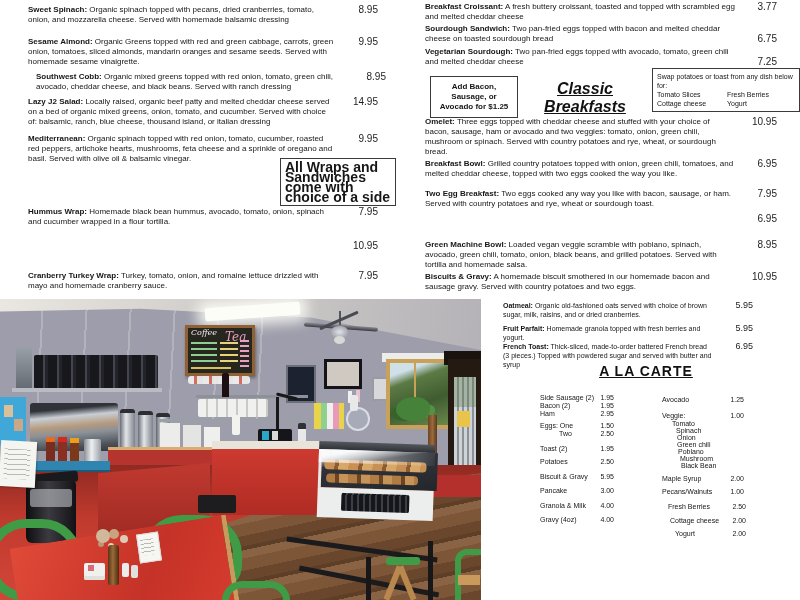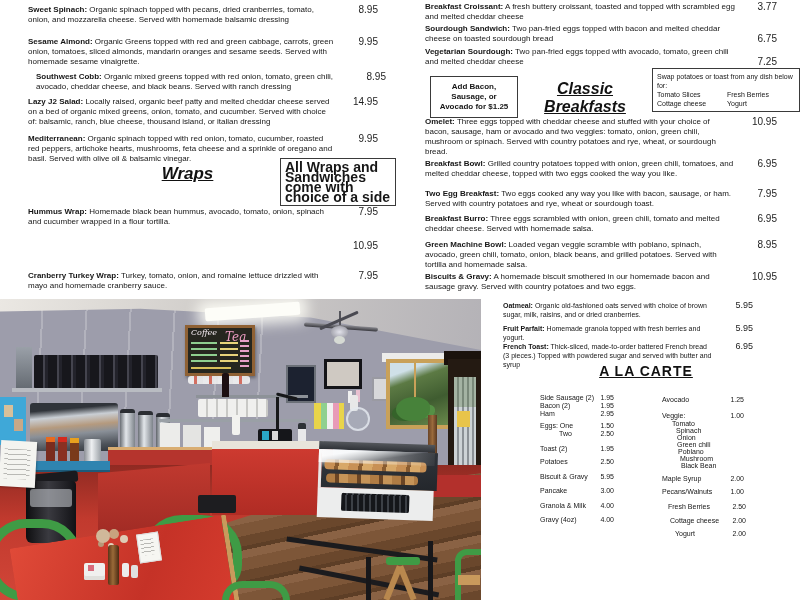--- a/index.html
+++ b/index.html
@@ -34,21 +34,20 @@
   </div>
   <div class="mi" style="left:28px;top:97px;width:350px">
     <div style="width:307px"><b>Lazy J2 Salad:</b> <span>Locally raised, organic beef patty and melted cheddar cheese served on a bed of organic mixed greens, onion, tomato, and cucumber. Served with choice of: balsamic, ranch, blue cheese, thousand island, or italian dressing</span></div>
     <div class="pr">14.95</div>
   </div>
   <div class="mi" style="left:28px;top:134px;width:350px">
     <div style="width:307px"><b>Mediterranean:</b> <span>Organic spinach topped with red onion, tomato, cucumber, roasted red peppers, artichoke hearts, mushrooms, feta cheese and a sprinkle of oregano and basil. Served with olive oil &amp; balsamic vinegar.</span></div>
     <div class="pr">9.95</div>
   </div>
 
-  <div class="hd" style="left:120px;top:164px;width:135px;text-align:center;font-size:17px">Wraps</div>
   <div class="box" style="left:280px;top:158px;width:106px;padding:3px 4px;font-size:14px;line-height:10px;font-weight:700">All Wraps and Sandwiches come with choice of a side</div>
 
   <div class="mi" style="left:28px;top:207px;width:350px">
     <div style="width:307px"><b>Hummus Wrap:</b> <span>Homemade black bean hummus, avocado, tomato, onion, spinach and cucumber wrapped in a flour tortilla.</span></div>
     <div class="pr">7.95</div>
   </div>
   <div class="mi" style="left:28px;top:241px;width:350px">
     <div class="pr">10.95</div>
   </div>
   <div class="mi" style="left:28px;top:271px;width:350px">
@@ -89,21 +88,20 @@
   </div>
   <div class="mi" style="left:425px;top:159px;width:352px">
     <div style="width:310px"><b>Breakfast Bowl:</b> <span>Grilled country potatoes topped with onion, green chili, tomatoes, and melted cheddar cheese, topped with two eggs cooked the way you like.</span></div>
     <div class="pr">6.95</div>
   </div>
   <div class="mi" style="left:425px;top:189px;width:352px">
     <div style="width:310px"><b>Two Egg Breakfast:</b> <span>Two eggs cooked any way you like with bacon, sausage, or ham. Served with country potatoes and rye, wheat or sourdough toast.</span></div>
     <div class="pr">7.95</div>
   </div>
   <div class="mi" style="left:425px;top:214px;width:352px">
-    <div style="width:310px"><b>Breakfast Burro:</b> <span>Three eggs scrambled with onion, green chili, tomato and melted cheddar cheese. Served with homemade salsa.</span></div>
     <div class="pr">6.95</div>
   </div>
   <div class="mi" style="left:425px;top:240px;width:352px">
     <div style="width:310px"><b>Green Machine Bowl:</b> <span>Loaded vegan veggie scramble with poblano, spinach, avocado, green chili, tomato, onion, black beans, and grilled potatoes. Served with tortilla and homemade salsa.</span></div>
     <div class="pr">8.95</div>
   </div>
   <div class="mi" style="left:425px;top:272px;width:352px">
     <div style="width:310px"><b>Biscuits &amp; Gravy:</b> <span>A homemade biscuit smothered in our homemade bacon and sausage gravy. Served with country potatoes and two eggs.</span></div>
     <div class="pr">10.95</div>
   </div>

